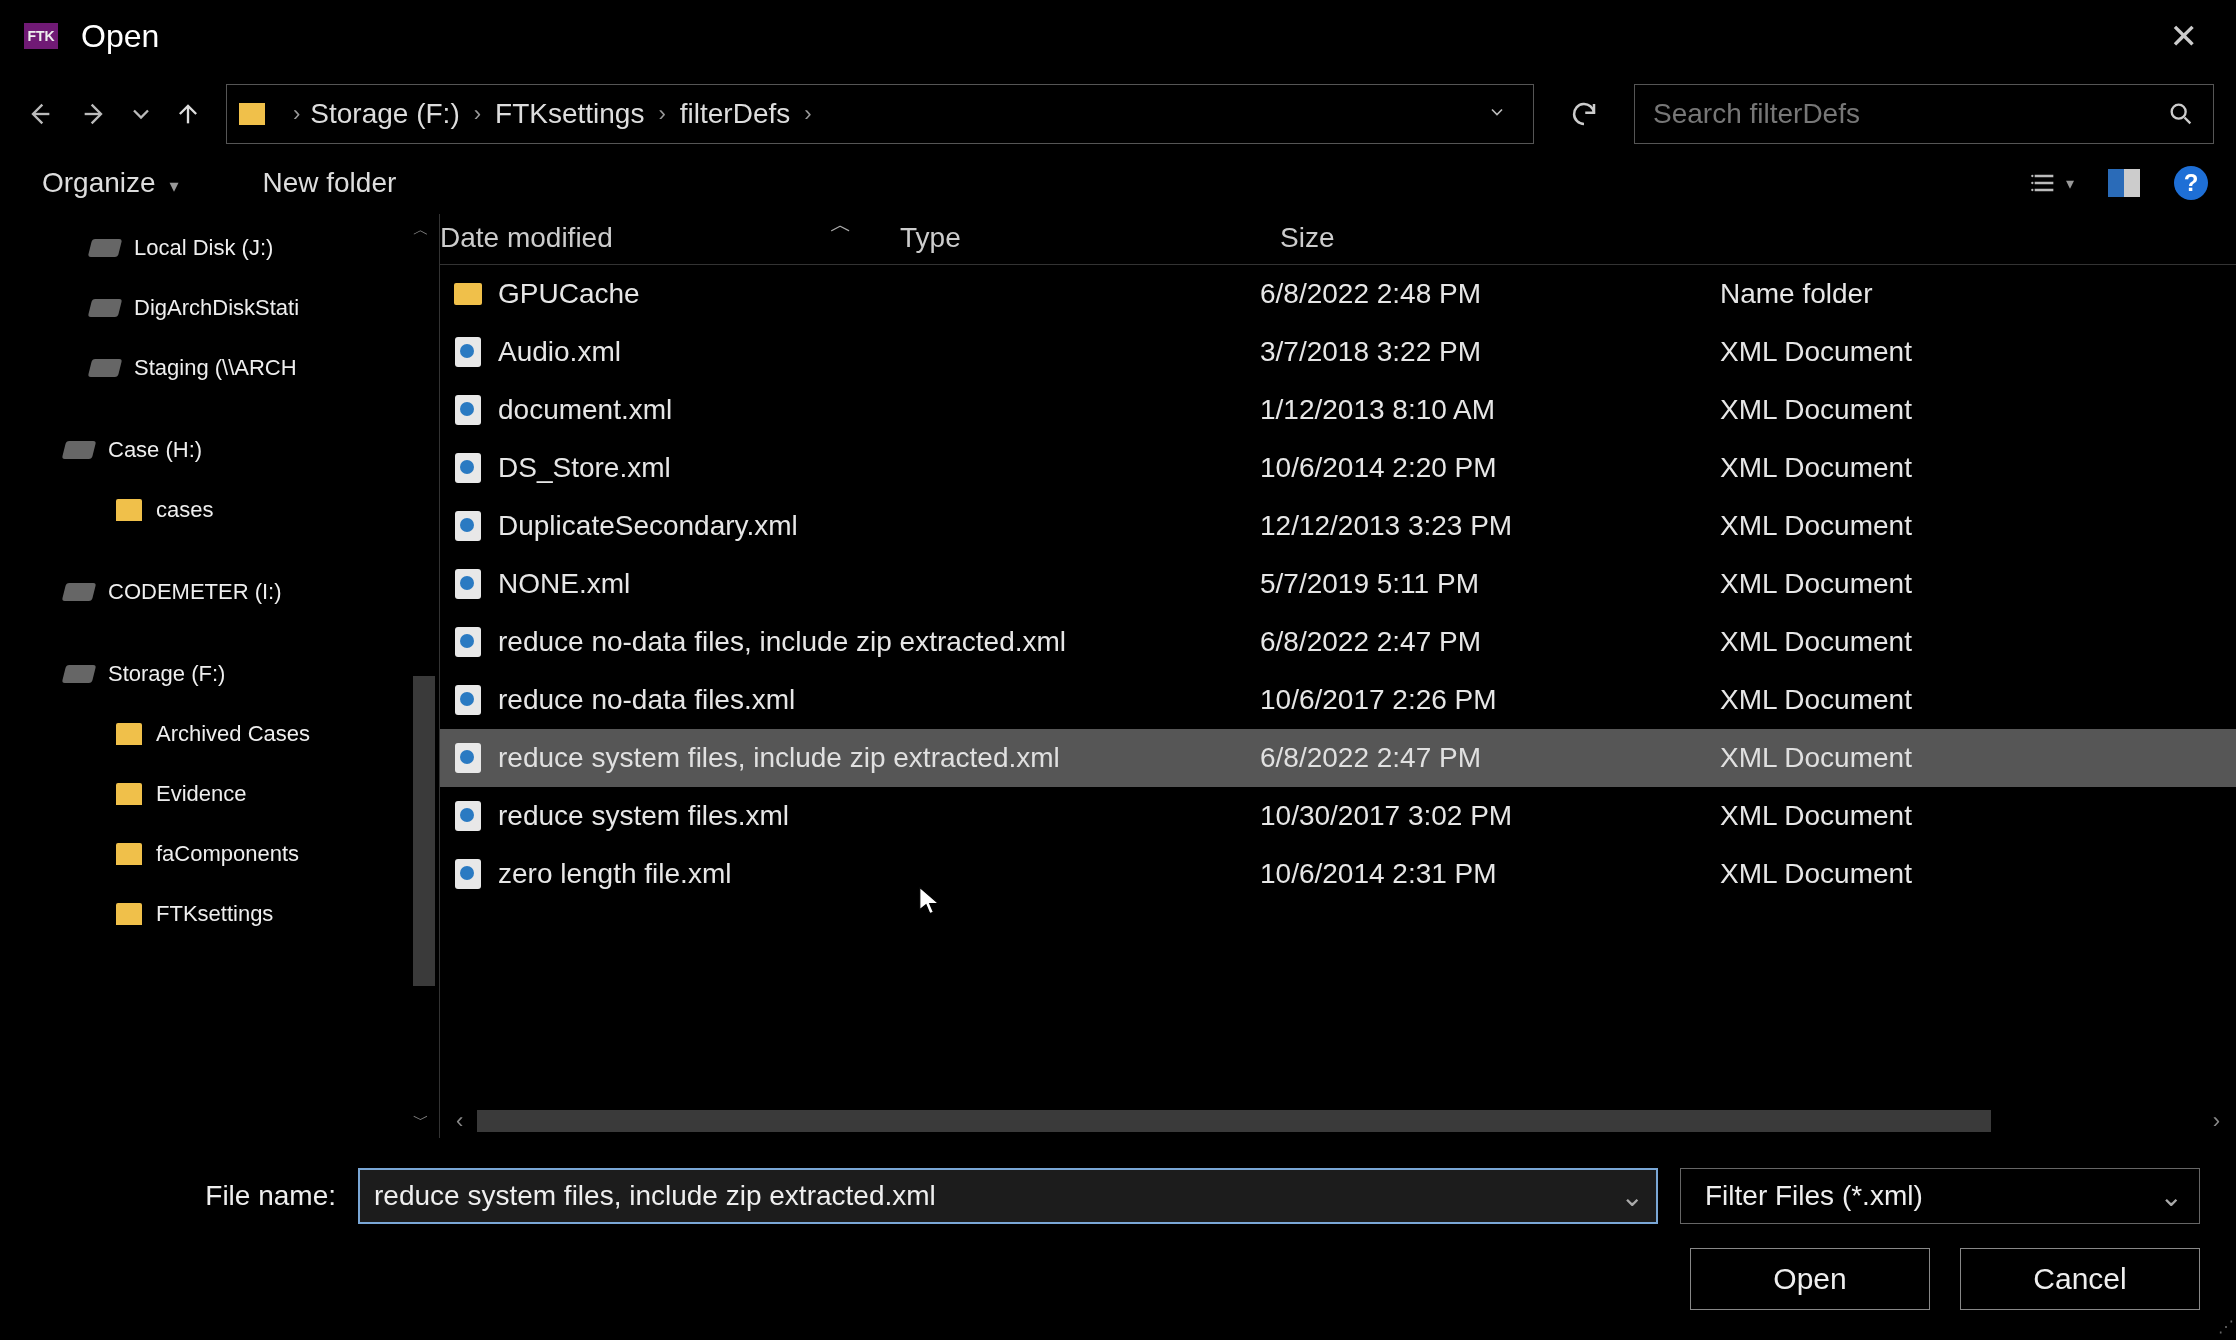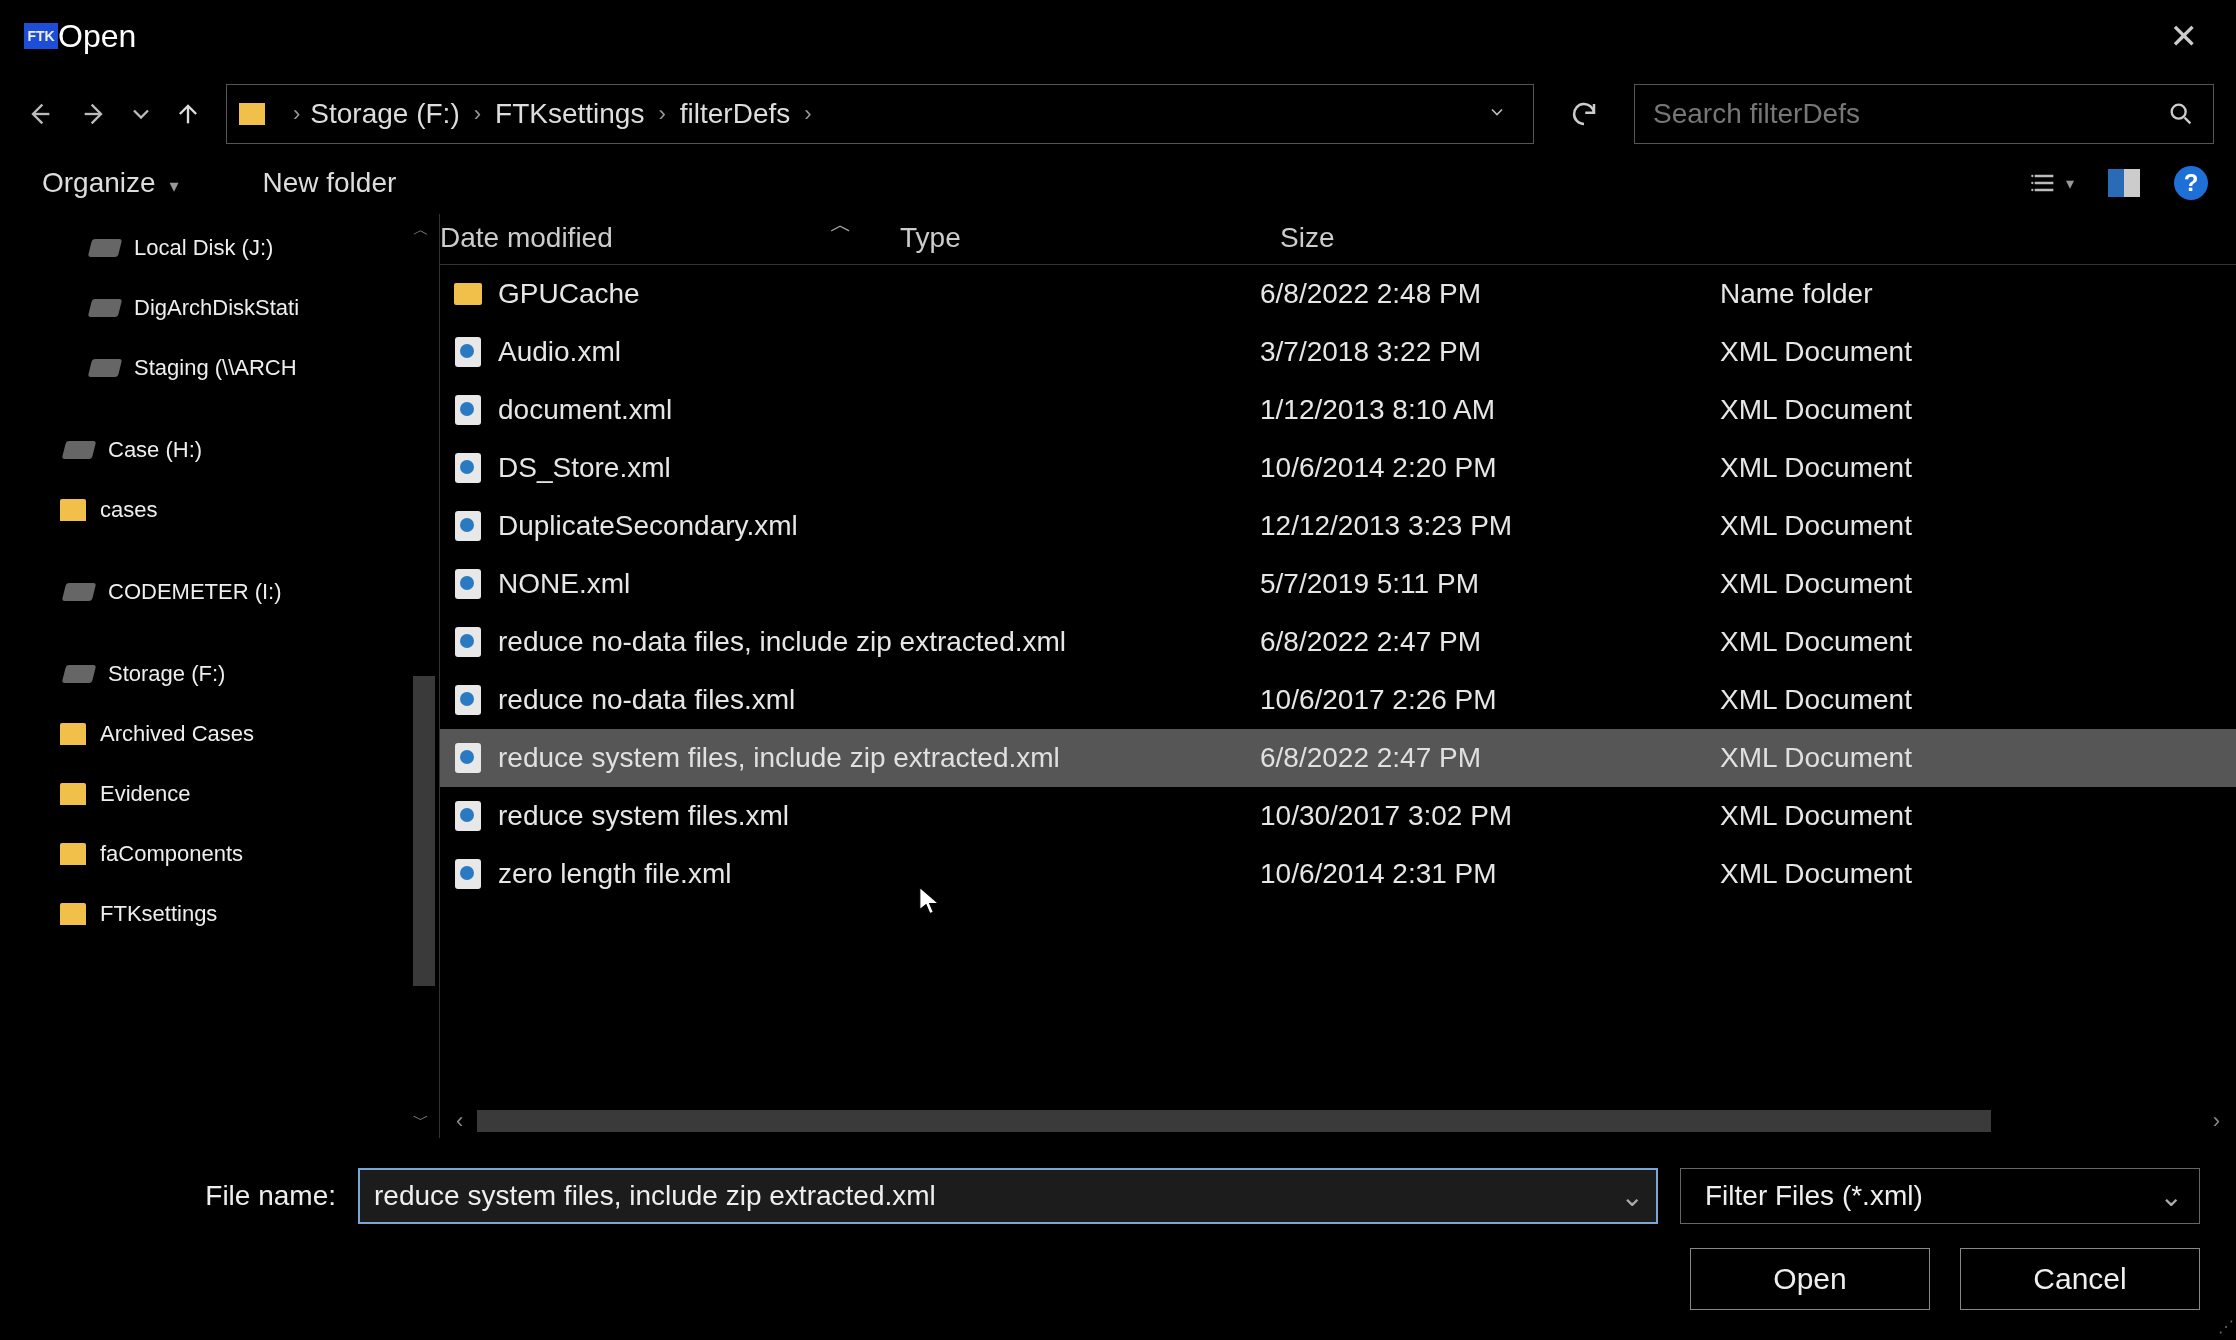--- a/index.html
+++ b/index.html
@@ -1,21 +1,21 @@
 <!DOCTYPE html>
 <html><head>
 <meta charset="utf-8">
 <style>
   * { box-sizing: border-box; margin: 0; padding: 0; }
   html, body { width: 2236px; height: 1340px; background: #000; font-family: "Segoe UI", sans-serif; color: #e0e0e0; overflow: hidden; }
   .window { width: 2236px; height: 1340px; background: #000; display: flex; flex-direction: column; }
 
   
   .titlebar { display: flex; align-items: center; height: 72px; padding: 0 18px 0 24px; }
-  .titlebar .app-icon { width: 34px; height: 26px; background: #1d4ed8; display: flex; align-items: center; justify-content: center; font-size: 14px; font-weight: bold; color: #eee; margin-right: 0; }
+  .titlebar .app-icon { width: 34px; height: 26px; background: #701a75; display: flex; align-items: center; justify-content: center; font-size: 14px; font-weight: bold; color: #eee; margin-right: 23px; }
   .titlebar .title { font-size: 32px; color: #fff; }
   .titlebar .spacer { flex: 1; }
   .titlebar .close { font-size: 34px; color: #ccc; padding: 8px 20px; cursor: pointer; }
 
   
   .navrow { display: flex; align-items: center; padding: 12px 22px 14px 18px; gap: 10px; }
   .navbtn { width: 44px; height: 44px; display: flex; align-items: center; justify-content: center; color: #bbb; }
   .navbtn svg { width: 28px; height: 28px; }
   .navrow .addrbox { flex: 1; display: flex; align-items: center; border: 1px solid #555; height: 60px; padding: 0 12px; margin-left: 6px; }
   .addrbox .folder-glyph { width: 26px; height: 22px; background: #f0c04a; margin-right: 18px; }
@@ -38,21 +38,21 @@
   
   .main { flex: 1; display: flex; min-height: 0; }
 
   
   .tree { width: 440px; border-right: 1px solid #333; overflow: hidden; padding: 4px 0 0 0; position: relative; }
   .tree-scroll { position: absolute; right: 4px; top: 6px; width: 22px; height: 22px; color: #888; }
   .tree-scroll-dn { position: absolute; right: 4px; bottom: 6px; width: 22px; height: 22px; color: #888; }
   .tree-thumb { position: absolute; right: 4px; top: 462px; width: 22px; height: 310px; background: #3a3a3a; }
   .tree-item { display: flex; align-items: center; font-size: 22px; color: #eee; padding: 5px 8px 5px 0; height: 60px; }
   .ind1 { padding-left: 90px; }
-  .ind2 { padding-left: 60px; }
+  .ind2 { padding-left: 116px; }
   .ind0 { padding-left: 64px; }
   .drive-icon { width: 30px; height: 18px; background: #666; border-radius: 3px; margin-right: 14px; transform: skewX(-14deg); }
   .folder-icon { width: 26px; height: 22px; background: #f0c04a; margin-right: 14px; border-radius: 2px 2px 0 0; }
   .tree-gap { height: 22px; }
 
   
   .filepane { flex: 1; display: flex; flex-direction: column; min-width: 0; }
   .headers { display: flex; font-size: 28px; color: #ccc; border-bottom: 1px solid #333; padding: 8px 0 10px 0; position: relative; }
   .headers .sort-ind { position: absolute; left: 390px; top: -4px; color: #aaa; font-size: 22px; }
   .col-name { width: 820px; padding-left: 30px; }

